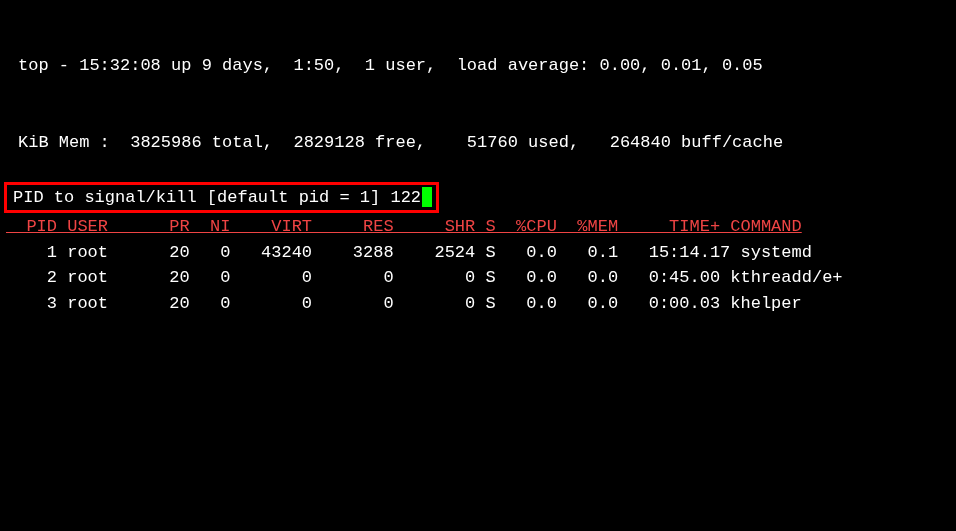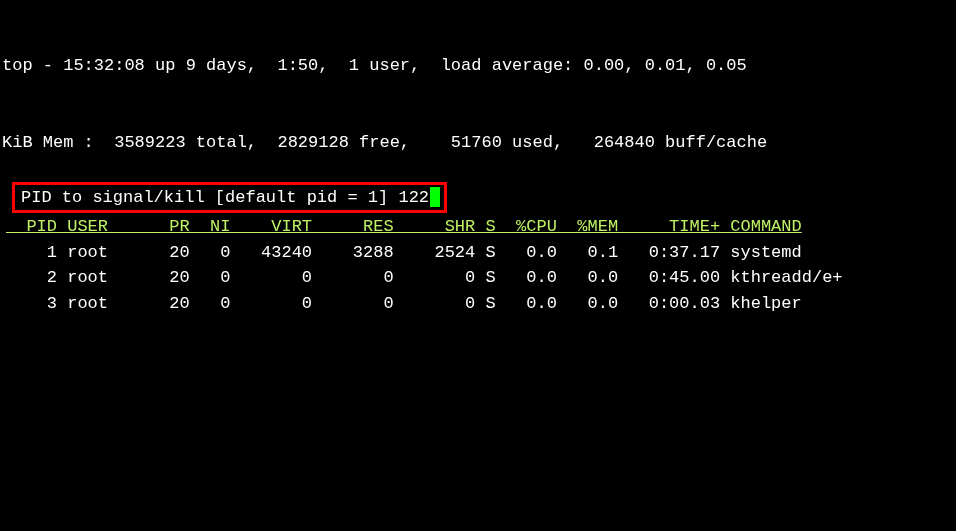--- a/index.html
+++ b/index.html
@@ -12,25 +12,25 @@
       color: #fff;
       font-family: "Courier New", monospace;
       font-size: 17px;
       line-height: 1.5;
       width: 956px;
       height: 531px;
       overflow: hidden;
       padding: 0;
     }
     .summary {
-      padding: 2px 6px 0 2px;
+      padding: 2px 6px 0 18px;
       white-space: pre;
     }
     .prompt-line {
-      padding: 1px 18px;
+      padding: 1px 10px;
       position: relative;
     }
     .prompt-box {
       display: inline-block;
       border: 3px solid #ff0000;
       padding: 0 4px 0 0;
       margin-left: -6px;
     }
     .prompt-text {
       padding-left: 6px;
@@ -38,42 +38,42 @@
     .cursor {
       display: inline-block;
       width: 10px;
       height: 20px;
       background: #00ff00;
       vertical-align: middle;
       margin-left: 1px;
     }
     .header-row {
       background: #000;
-      color: #bef264;
+      color: #ef4444;
       padding: 0 6px;
       white-space: pre;
     }
     .header-row span {
       text-decoration: underline;
     }
     .process-rows {
       padding: 0 6px;
       white-space: pre;
     }
     .row {
       white-space: pre;
     }
   </style>
 </head>
 <body>
 
 <div class="summary">
   <div class="row">top - 15:32:08 up 9 days,  1:50,  1 user,  load average: 0.00, 0.01, 0.05</div>
-  <div class="row">KiB Mem :  3589223 total,  2829128 free,    51760 used,   264840 buff/cache</div>
+  <div class="row">KiB Mem :  3825986 total,  2829128 free,    51760 used,   264840 buff/cache</div>
 </div>
 
 <div class="prompt-line">
   <span class="prompt-box"><span class="prompt-text">PID to signal/kill [default pid = 1] </span><span>122</span><span class="cursor"></span></span>
 </div>
 
 <div class="header-row"><span id="header-line">  PID USER      PR  NI    VIRT     RES     SHR S  %CPU  %MEM     TIME+ COMMAND</span></div>
 
-<div class="process-rows" id="process-rows"><div class="row">    1 root      20   0   43240    3288    2524 S   0.0   0.1   0:37.17 systemd</div><div class="row">    2 root      20   0       0       0       0 S   0.0   0.0   0:45.00 kthreadd/e+</div><div class="row">    3 root      20   0       0       0       0 S   0.0   0.0   0:00.03 khelper</div></div>
+<div class="process-rows" id="process-rows"><div class="row">    1 root      20   0   43240    3288    2524 S   0.0   0.1   15:14.17 systemd</div><div class="row">    2 root      20   0       0       0       0 S   0.0   0.0   0:45.00 kthreadd/e+</div><div class="row">    3 root      20   0       0       0       0 S   0.0   0.0   0:00.03 khelper</div></div>
 
 </body></html>

